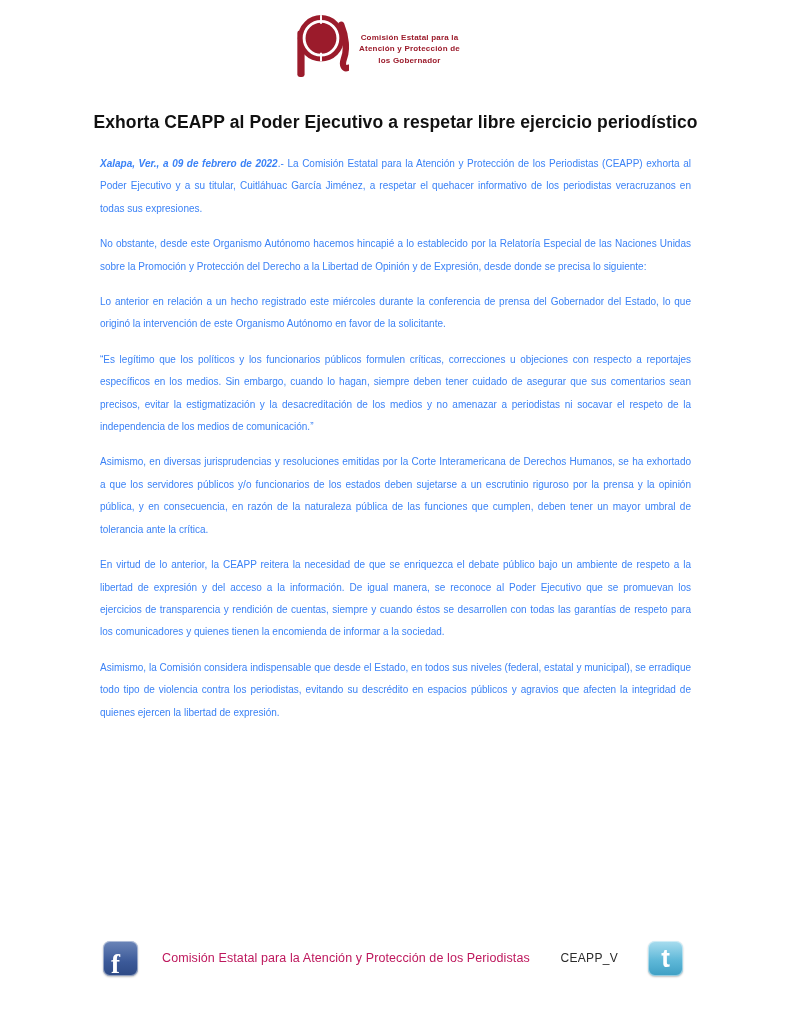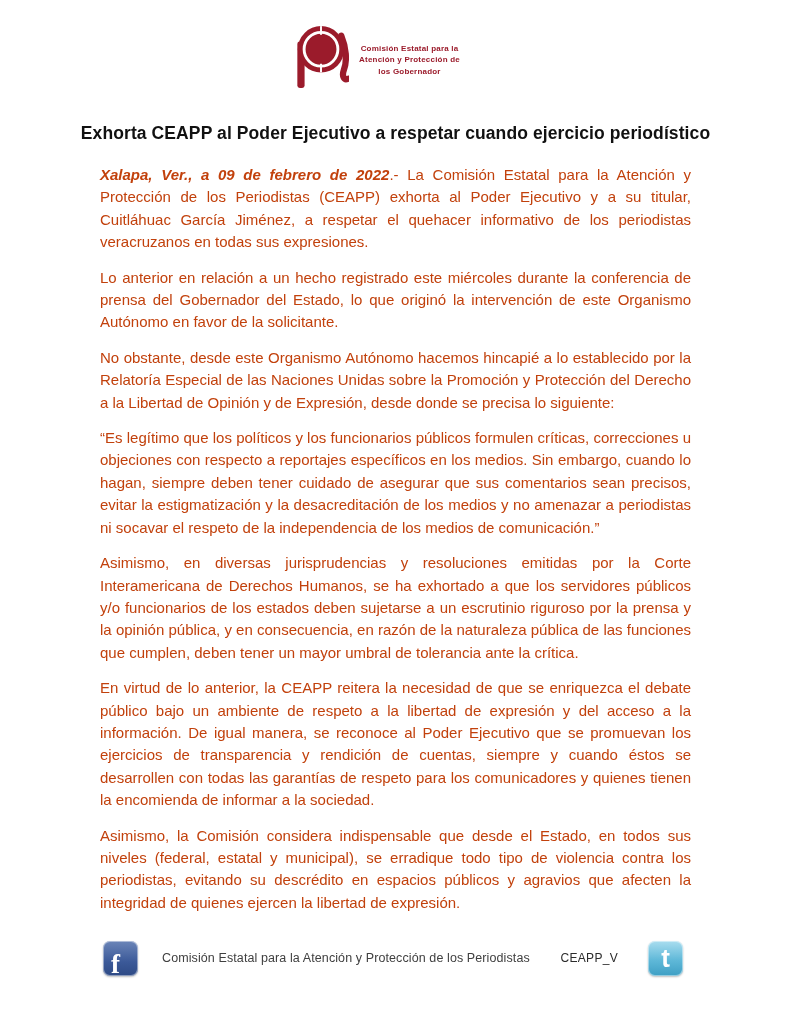--- a/index.html
+++ b/index.html
@@ -10,21 +10,21 @@
     position: relative;
     width: 791px;
     height: 1023px;
     margin: 0 auto;
     background: #ffffff;
     overflow: hidden;
   }
 
   
   .header {
-    padding-top: 23px;
+    padding-top: 12px;
     display: flex;
     justify-content: center;
   }
   .header-inner {
     display: flex;
     align-items: center;
     transform: translateX(-19px);
   }
   .logo-mark { width: 56px; height: 68px; display: block; }
   .logo-text {
@@ -45,23 +45,23 @@
     font-size: 17.5px;
     font-weight: bold;
     color: #111111;
     letter-spacing: 0.1px;
   }
 
   
   .body-text {
     width: 591px;
     margin: 20px auto 0 auto;
-    font-size: 15px;
+    font-size: 10px;
     line-height: 22.4px;
-    color: #c2410c;
+    color: #3b82f6;
     text-align: justify;
   }
   .body-text p { margin-bottom: 13px; }
   .dateline { font-weight: bold; font-style: italic; }
 
   
   .footer {
     position: absolute;
     left: 103px;
     right: 108px;
@@ -92,21 +92,21 @@
     align-items: flex-start;
     justify-content: flex-start;
   }
   .tw-icon {
     background: linear-gradient(#a9ddef 0%, #5fb8d8 55%, #3e9fc4 100%);
     font-size: 26px;
   }
   .footer-label {
     margin-left: 24px;
     font-size: 12.5px;
-    color: #404040;
+    color: #be185d;
     letter-spacing: 0.1px;
   }
   .footer-spacer { flex: 1 1 auto; }
   .twitter-handle {
     font-size: 12px;
     color: #2b2b2b;
     margin-right: 30px;
     letter-spacing: 0.3px;
   }
 </style>
@@ -131,26 +131,26 @@
         <rect x="28" y="41" width="2" height="9" fill="#ffffff"></rect>
       </svg>
       <div class="logo-text">
         <div>Comisión Estatal para la</div>
         <div>Atención y Protección de</div>
         <div>los Gobernador</div>
       </div>
     </div>
   </div>
 
-  <h1 class="doc-title">Exhorta CEAPP al Poder Ejecutivo a respetar cuando ejercicio periodístico</h1>
+  <h1 class="doc-title">Exhorta CEAPP al Poder Ejecutivo a respetar libre ejercicio periodístico</h1>
 
   <div class="body-text">
     <p><span class="dateline">Xalapa, Ver., a 09 de febrero de 2022</span><span>.-</span> <span>La Comisión Estatal para la Atención y Protección de los Periodistas (CEAPP) exhorta al Poder Ejecutivo y a su titular, Cuitláhuac García Jiménez, a respetar el quehacer informativo de los periodistas veracruzanos en todas sus expresiones.</span></p>
+    <p>No obstante, desde este Organismo Autónomo hacemos hincapié a lo establecido por la Relatoría Especial de las Naciones Unidas sobre la Promoción y Protección del Derecho a la Libertad de Opinión y de Expresión, desde donde se precisa lo siguiente:</p>
     <p>Lo anterior en relación a un hecho registrado este miércoles durante la conferencia de prensa del Gobernador del Estado, lo que originó la intervención de este Organismo Autónomo en favor de la solicitante.</p>
-    <p>No obstante, desde este Organismo Autónomo hacemos hincapié a lo establecido por la Relatoría Especial de las Naciones Unidas sobre la Promoción y Protección del Derecho a la Libertad de Opinión y de Expresión, desde donde se precisa lo siguiente:</p>
     <p>“Es legítimo que los políticos y los funcionarios públicos formulen críticas, correcciones u objeciones con respecto a reportajes específicos en los medios. Sin embargo, cuando lo hagan, siempre deben tener cuidado de asegurar que sus comentarios sean precisos, evitar la estigmatización y la desacreditación de los medios y no amenazar a periodistas ni socavar el respeto de la independencia de los medios de comunicación.”</p>
     <p>Asimismo, en diversas jurisprudencias y resoluciones emitidas por la Corte Interamericana de Derechos Humanos, se ha exhortado a que los servidores públicos y/o funcionarios de los estados deben sujetarse a un escrutinio riguroso por la prensa y la opinión pública, y en consecuencia, en razón de la naturaleza pública de las funciones que cumplen, deben tener un mayor umbral de tolerancia ante la crítica.</p>
     <p>En virtud de lo anterior, la CEAPP reitera la necesidad de que se enriquezca el debate público bajo un ambiente de respeto a la libertad de expresión y del acceso a la información. De igual manera, se reconoce al Poder Ejecutivo que se promuevan los ejercicios de transparencia y rendición de cuentas, siempre y cuando éstos se desarrollen con todas las garantías de respeto para los comunicadores y quienes tienen la encomienda de informar a la sociedad.</p>
     <p>Asimismo, la Comisión considera indispensable que desde el Estado, en todos sus niveles (federal, estatal y municipal), se erradique todo tipo de violencia contra los periodistas, evitando su descrédito en espacios públicos y agravios que afecten la integridad de quienes ejercen la libertad de expresión.</p>
   </div>
 
   <div class="footer">
     <div class="social-icon fb-icon">
       <span>f</span>
     </div>

